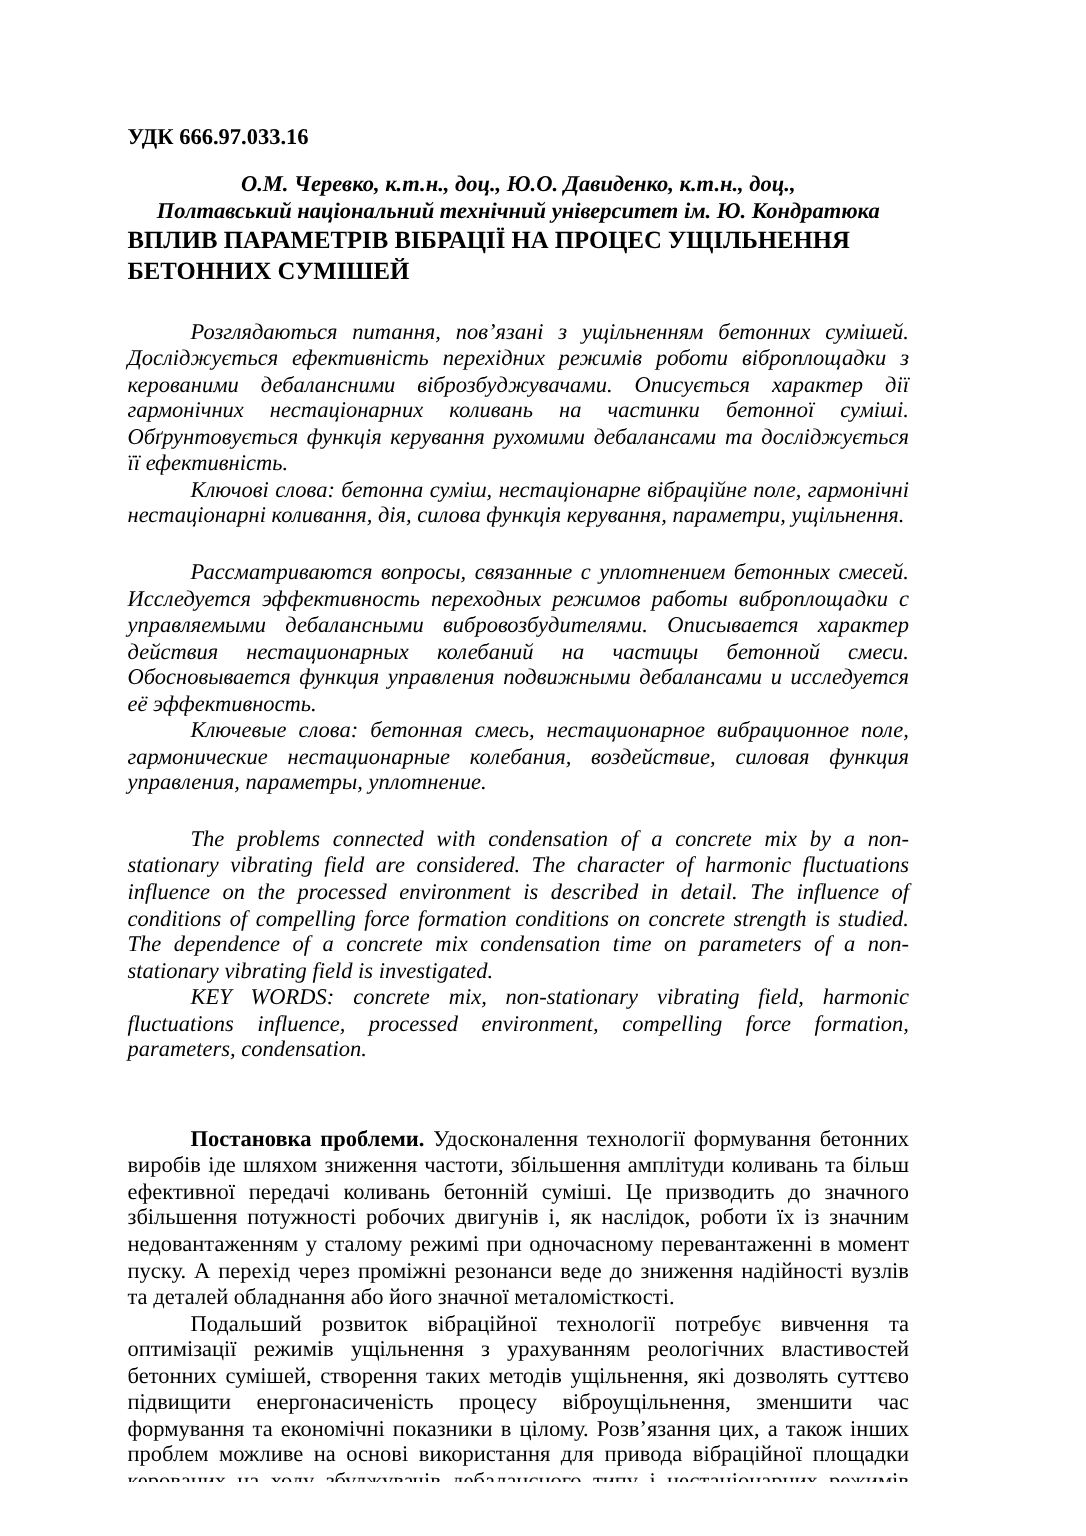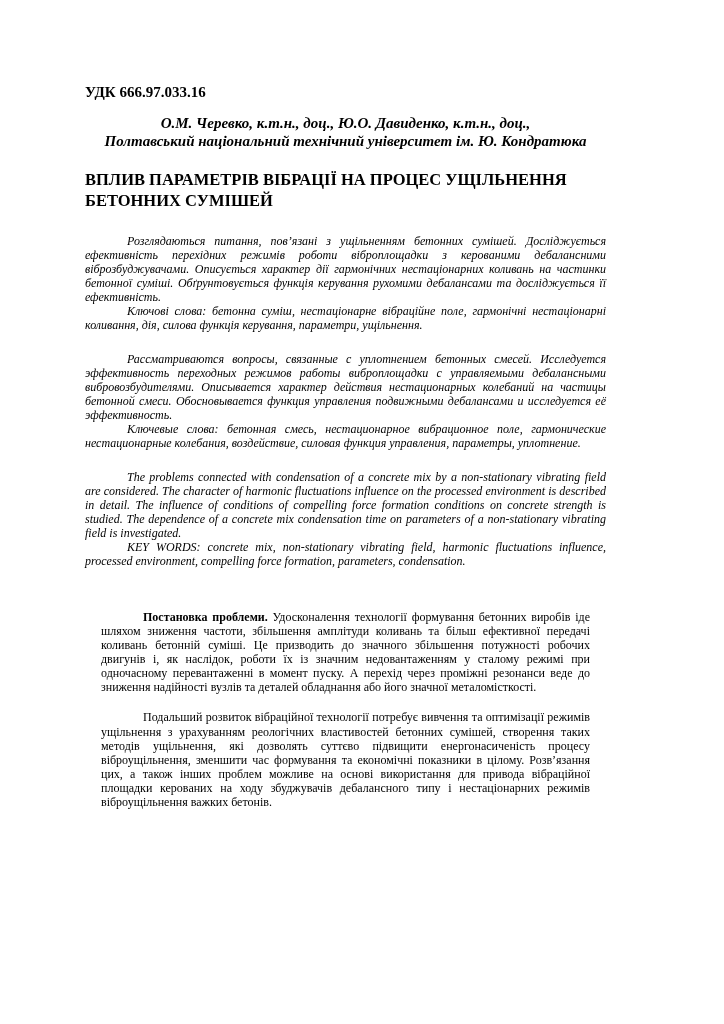--- a/index.html
+++ b/index.html
@@ -22,44 +22,43 @@
     font-weight: bold;
     font-size: 15px;
     margin-bottom: 14px;
   }
   .authors {
     text-align: center;
     font-weight: bold;
     font-style: italic;
     font-size: 15px;
     line-height: 1.18;
-    margin-bottom: 20px;
   }
   .title {
     font-weight: bold;
     font-size: 16.5px;
     line-height: 1.25;
     margin: 0 0 22px 0;
   }
   p.para {
     margin: 0;
     text-align: justify;
     text-indent: 42px;
-    font-size: 12px;
+    font-size: 15px;
     line-height: 1.17;
   }
   .abstract {
     font-style: italic;
     margin-bottom: 20px;
   }
   .abstract-en {
     margin-bottom: 42px;
   }
   .body-section .para {
-    margin: 16px;
+    margin: 0;
   }
 </style>
 </head>
 <body>
 
 <div class="page">
 
   <div class="udk">УДК 666.97.033.16</div>
 
   <div class="authors">

